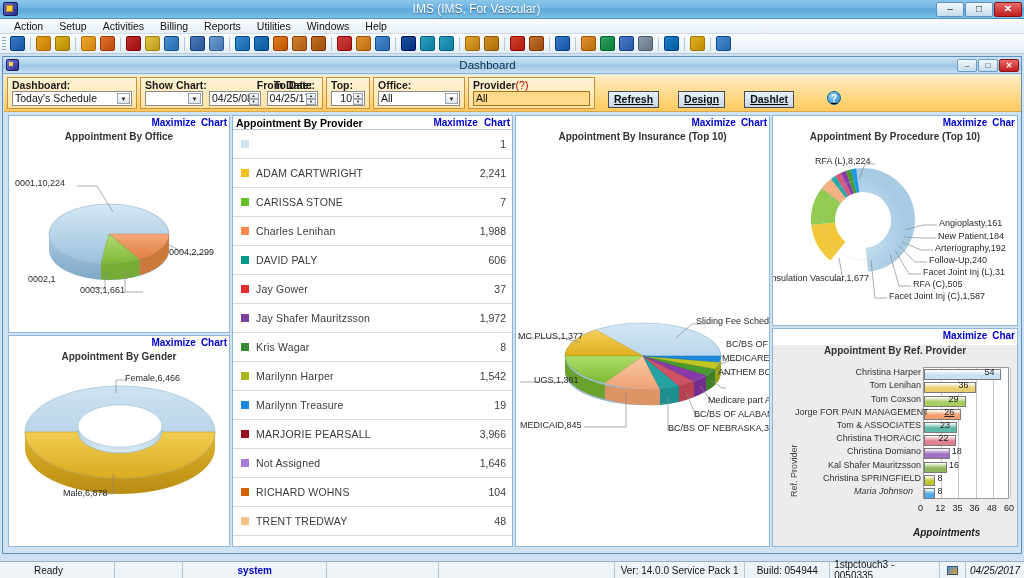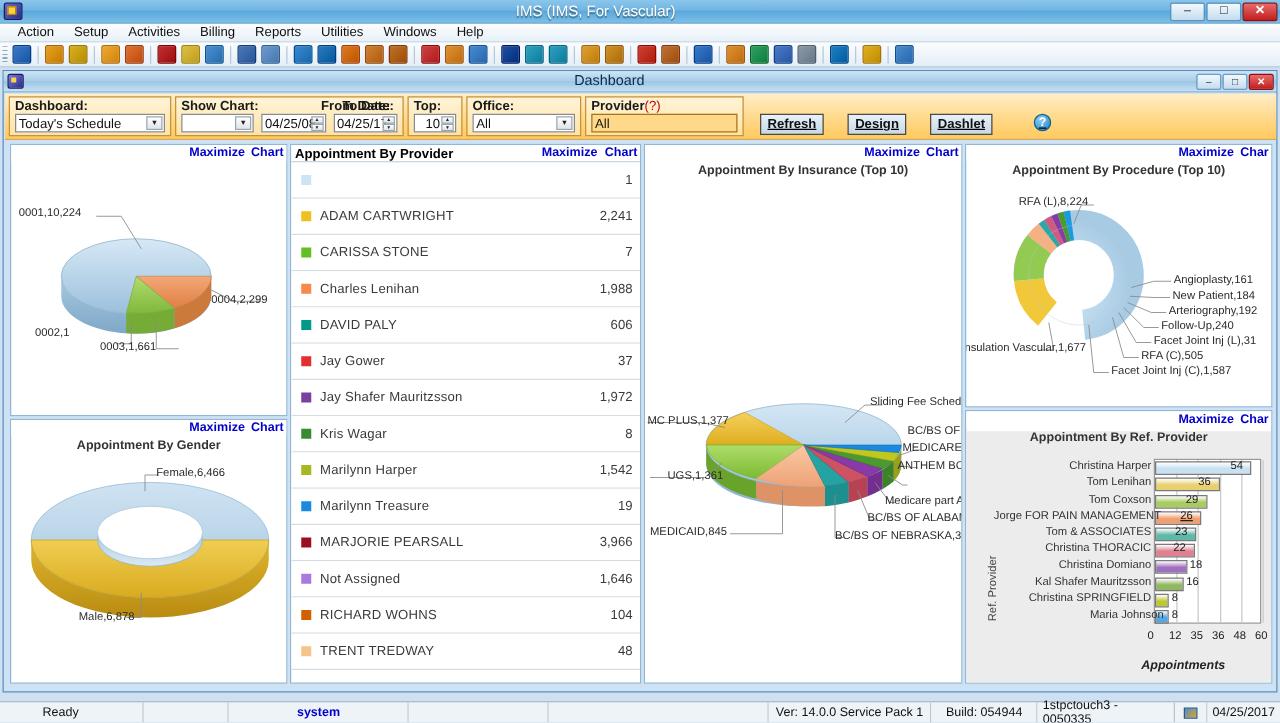--- a/index.html
+++ b/index.html
@@ -104,21 +104,21 @@
   .cgroup {
     border:1px solid #c8913a; background:linear-gradient(to bottom,#fff4d8,#ffe3a4);
     margin-right:3px; padding:1px 4px 2px 4px; display:flex; flex-direction:column; justify-content:space-between;
   }
   .cgroup.flat { border:none; background:transparent; }
   .crow { display:flex; align-items:center; }
   .clabel { font-size:10.5px; font-weight:bold; color:#1a1a1a; line-height:12px; white-space:nowrap; }
   .clabel .q { color:#c00000; font-weight:normal; }
   .cfield {
     height:15px; background:#fff; border:1px solid #8a8a8a;
-    font-size:10.5px; color:#111; display:flex; align-items:center; padding:0 2px;
+    font-size:10.5px; color:#111; display:flex; padding:0 2px;
   }
   .cfield.amber { background:#ffd98a; border:1px solid #a5741f; }
   .combo { position:relative; }
   .combo .arrow {
     position:absolute; right:1px; top:1px; width:13px; height:11px;
     background:linear-gradient(to bottom,#fefefe,#dfe5ea); border:1px solid #9aa5ad;
     display:flex;align-items:center;justify-content:center;font-size:6px;color:#222;
   }
   .spin { position:relative; }
   .spin .sp {
@@ -437,20 +437,21 @@
 
     <div class="dashgrid" style="top:56px;">
 
       <div class="panel" style="left:4px; top:2px; width:222px; height:218px;">
         <div class="panel-hdr">
           <span></span>
           <span class="links">
             <span>Maximize</span><span>Chart</span>
           </span>
         </div>
+        <div class="chart-title">Appointment By Office</div>
         <div class="plot" style="height:186px;">
           <svg width="222" height="186" viewBox="0 0 222 186">
             <defs>
               <linearGradient id="g1top" x1="0" y1="0" x2="0" y2="1">
                 <stop offset="0" stop-color="#d6e8f5"></stop>
                   <stop offset="1" stop-color="#9cc0dc"></stop>
               </linearGradient>
               <linearGradient id="g1side" x1="0" y1="0" x2="0" y2="1">
                 <stop offset="0" stop-color="#a8c8e0"></stop>
                   <stop offset="1" stop-color="#7fa8c8"></stop>
@@ -792,21 +793,21 @@
             <div class="bc-cat" style="left: 22px; width: 126px; top: 74.9px;">Tom &amp; ASSOCIATES</div>
             <div class="bc-val" style="left: 166.967px; top: 74.9px;">23</div>
             <div class="bc-cat" style="left: 22px; width: 126px; top: 88.1px;">Christina THORACIC</div>
             <div class="bc-val" style="left: 165.533px; top: 88.1px;">22</div>
             <div class="bc-cat" style="left: 22px; width: 126px; top: 101.3px;">Christina Domiano</div>
             <div class="bc-val" style="left: 178.8px; top: 101.3px;">18</div>
             <div class="bc-cat" style="left: 22px; width: 126px; top: 114.5px;">Kal Shafer Mauritzsson</div>
             <div class="bc-val" style="left: 175.933px; top: 114.5px;">16</div>
             <div class="bc-cat" style="left: 22px; width: 126px; top: 127.7px;">Christina SPRINGFIELD</div>
             <div class="bc-val" style="left: 164.467px; top: 127.7px;">8</div>
-            <div class="bc-cat" style="left: 32px; width: 126px; top: 140.9px;">Maria Johnson</div>
+            <div class="bc-cat" style="left: 14px; width: 126px; top: 140.9px; font-style: italic;">Maria Johnson</div>
             <div class="bc-val" style="left: 164.467px; top: 140.9px;">8</div>
             <div class="bc-axis" style="left: 145px; top: 158px;">0</div>
             <div class="bc-axis" style="left: 162.2px; top: 158px;">12</div>
             <div class="bc-axis" style="left: 179.4px; top: 158px;">35</div>
             <div class="bc-axis" style="left: 196.6px; top: 158px;">36</div>
             <div class="bc-axis" style="left: 213.8px; top: 158px;">48</div>
             <div class="bc-axis" style="left: 231px; top: 158px;">60</div>
           </div>
       </div>
 
@@ -818,16 +819,16 @@
     <div class="sb-cell" style="width:70px;"></div>
     <div class="sb-cell c sb-blue" style="width:148px;">system</div>
     <div class="sb-cell" style="width:115px;"></div>
     <div class="sb-cell" style="width:180px;"></div>
     <div class="sb-cell c" style="width:134px;">Ver: 14.0.0 Service Pack 1</div>
     <div class="sb-cell c" style="width:87px;">Build: 054944</div>
     <div class="sb-cell c" style="width:113px;">1stpctouch3 - 0050335</div>
     <div class="sb-cell c" style="width:26px;">
       <span style="display:inline-block;width:11px;height:9px;background:linear-gradient(135deg,#4a90d0,#e8a020);border:1px solid #2a5a8a;"></span>
     </div>
-    <div class="sb-cell c" style="flex:1;border-right:none;">04/25/2017</div>
+    <div class="sb-cell c" style="flex:1;border-right:none;font-style:italic;">04/25/2017</div>
   </div>
 
 </div>
 
 </body></html>

